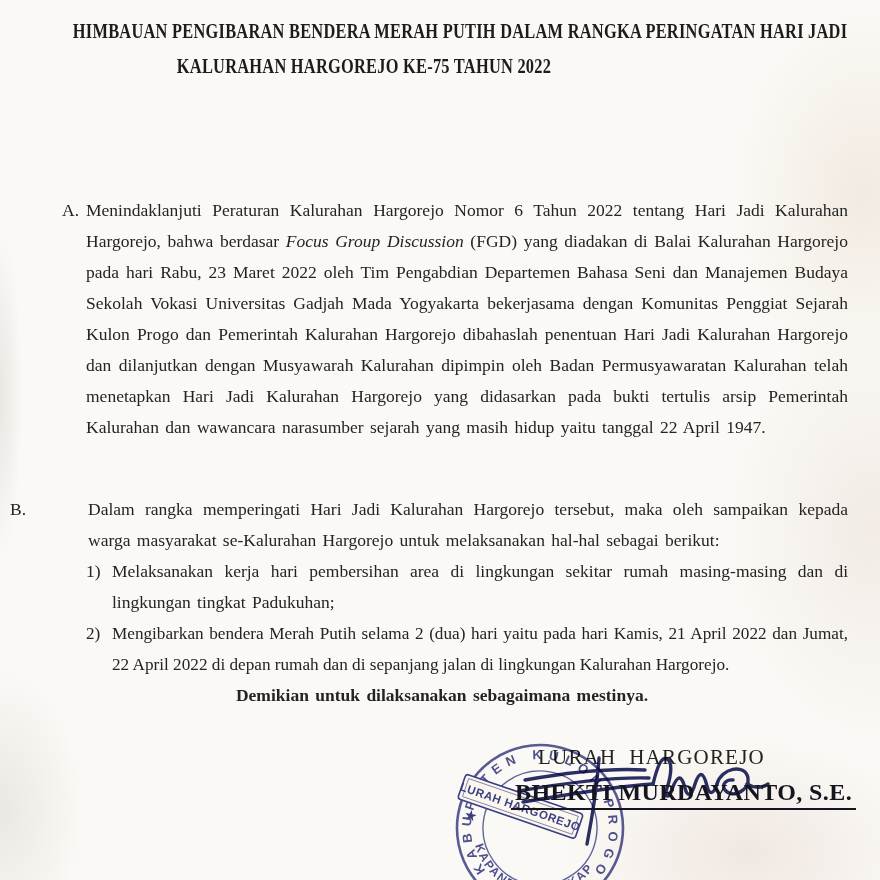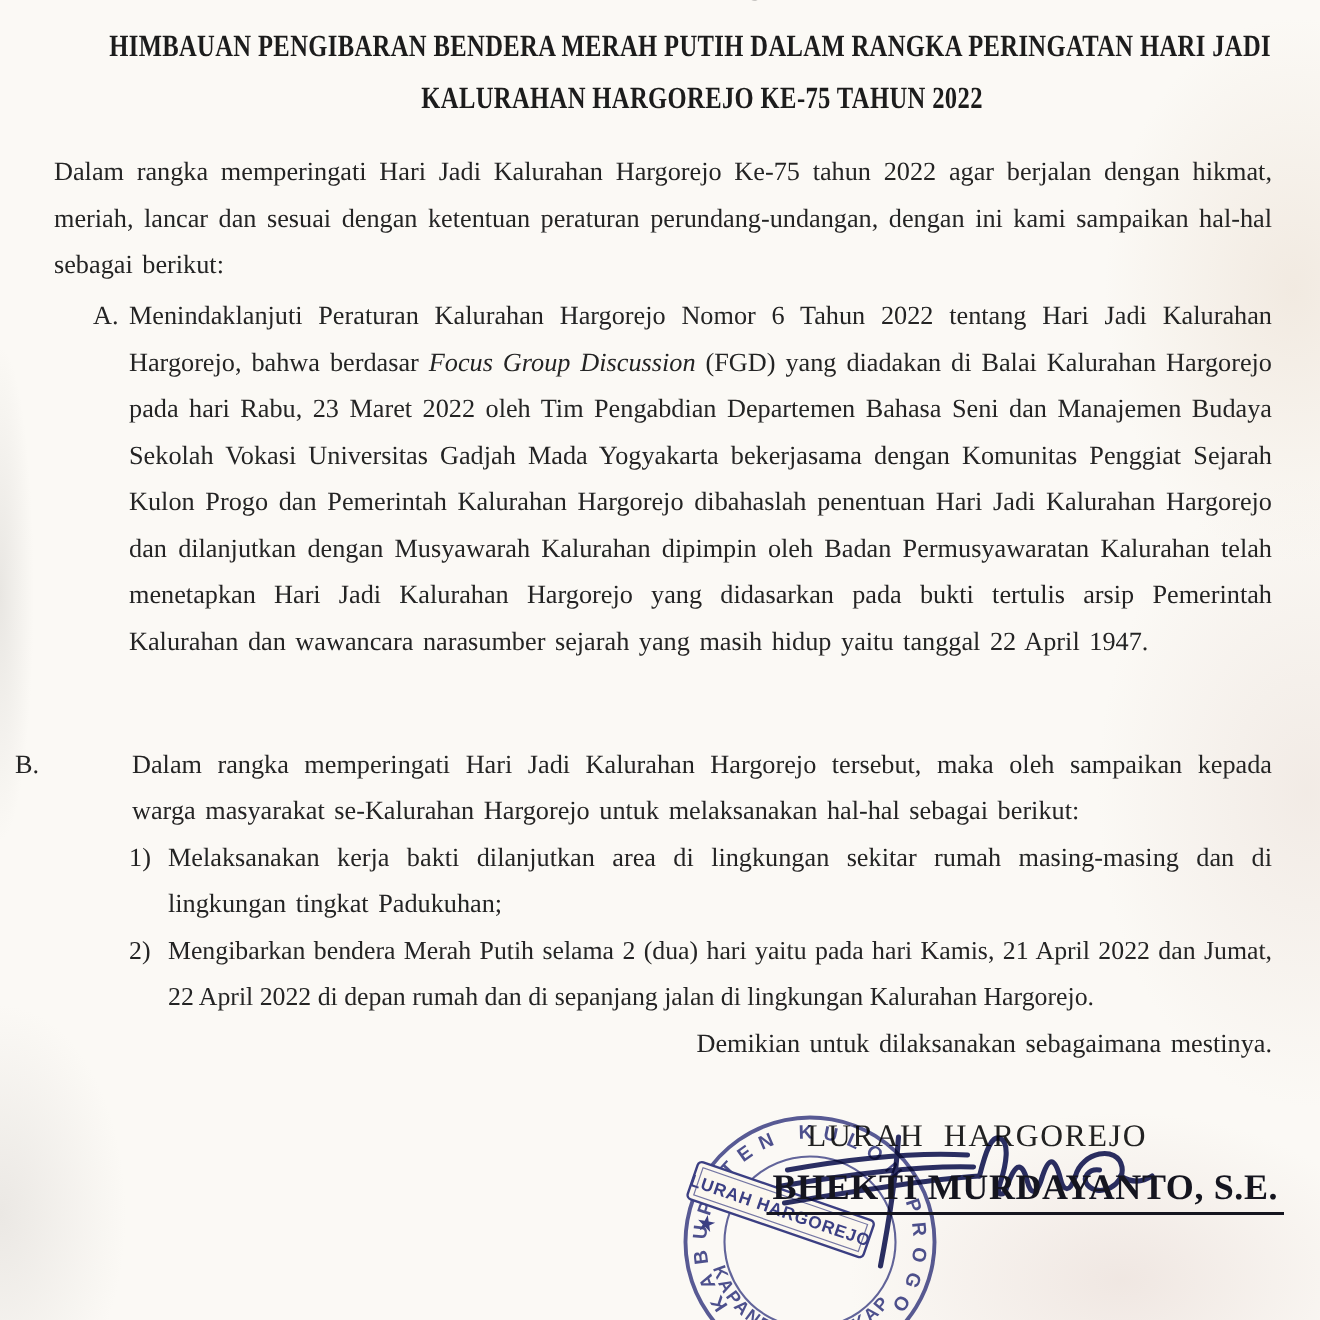--- a/index.html
+++ b/index.html
@@ -9,34 +9,34 @@
     background:
       radial-gradient(ellipse 180px 260px at 98% 22%, rgba(232,219,205,.50), transparent 70%),
       radial-gradient(ellipse 200px 300px at 99% 60%, rgba(228,214,206,.40), transparent 70%),
       radial-gradient(ellipse 260px 160px at 85% 97%, rgba(226,209,203,.45), transparent 70%),
       radial-gradient(ellipse 120px 200px at 0% 92%, rgba(205,200,196,.35), transparent 70%),
       radial-gradient(ellipse 30px 220px at 0% 45%, rgba(185,182,178,.28), transparent 75%),
       linear-gradient(#fbf9f5,#fbf9f5);
   }
   .cut-word { position:absolute; left:408px; top:0; width:110px; height:5px; overflow:hidden; text-align:center; }
   .cut-word span { display:block; margin-top:-16px; font-weight:700; font-size:18px; letter-spacing:1px; color:#3a3a3a; }
-  .heading { position:absolute; left:0; top:14px; width:728px; text-align:right; }
+  .heading { position:absolute; left:0; top:14px; width:728px; text-align:center; }
   .heading .hline { font-weight:700; font-size:20.5px; line-height:35px; color:#1c1c1c; transform:scaleX(0.80); transform-origin:center; letter-spacing:0.3px; white-space:nowrap; }
   .para { text-align:justify; font-size:17.5px; line-height:31px; word-spacing:2px; }
   .intro { position:absolute; left:36px; top:99px; width:812px; }
   .item-a { position:absolute; left:36px; top:195px; width:812px; padding-left:50px; box-sizing:border-box; }
   .item-b { position:absolute; left:36px; top:494px; width:812px; box-sizing:border-box; }
   .item-b .b-text { padding-left:52px; position:relative; }
   .marker { position:absolute; }
   .item-a .marker { left:26px; top:0; }
   .item-b .marker-b { left:26px; top:0; }
   .sub-item { position:relative; margin-left:52px; padding-left:24px; }
   .sub-item .marker { left:-2px; top:0; }
   .sub2 { word-spacing:0; font-size:17.2px; }
-  .closing { margin-left:0; text-align:right; }
+  .closing { margin-left:0; text-align:center;font-weight:bold; }
   .fgd { font-style:italic;margin-top:10px; }
   .sig-title { position:absolute; left:538px; top:745px; font-size:21px; letter-spacing:1.2px; color:#222; white-space:pre; }
   .sig-name { position:absolute; left:511px; top:779px; font-size:24px; font-weight:700; letter-spacing:0.4px; color:#15151f;
               border-bottom:2.5px solid #15151f; padding:0 4px 2px 4px; }
   .stamp-svg { position:absolute; left:437px; top:731px; mix-blend-mode:multiply; opacity:0.92; }
   .sig-svg { position:absolute; left:495px; top:748px; mix-blend-mode:multiply; }
 </style>
 </head>
 <body>
 
@@ -44,35 +44,34 @@
 
   <div class="cut-word">
     <span>TENTANG</span>
   </div>
 
   <div class="heading">
     <div class="hline">HIMBAUAN PENGIBARAN BENDERA MERAH PUTIH DALAM RANGKA PERINGATAN HARI JADI</div>
     <div class="hline">KALURAHAN HARGOREJO KE-75 TAHUN 2022</div>
   </div>
 
-  <div class="para intro">Dalam rangka memperingati Hari Jadi Kalurahan Hargorejo Ke-75 tahun 2022  agar berjalan dengan hikmat, meriah, lancar dan sesuai dengan ketentuan peraturan perundang-undangan, dengan ini kami sampaikan hal-hal sebagai berikut:</div>
 
   <div class="para item-a">
     <span class="marker">A.</span>
     <span>Menindaklanjuti Peraturan Kalurahan Hargorejo Nomor 6 Tahun 2022 tentang Hari Jadi Kalurahan Hargorejo, bahwa berdasar </span><span class="fgd">Focus Group Discussion</span><span> (FGD) yang diadakan di Balai Kalurahan Hargorejo pada hari Rabu, 23 Maret 2022 oleh Tim Pengabdian Departemen Bahasa Seni dan Manajemen Budaya Sekolah Vokasi Universitas Gadjah Mada Yogyakarta bekerjasama dengan Komunitas Penggiat Sejarah Kulon Progo dan Pemerintah Kalurahan Hargorejo dibahaslah penentuan Hari Jadi Kalurahan Hargorejo dan dilanjutkan dengan Musyawarah Kalurahan dipimpin oleh Badan Permusyawaratan Kalurahan telah menetapkan Hari Jadi Kalurahan Hargorejo yang didasarkan pada bukti tertulis arsip Pemerintah Kalurahan dan wawancara narasumber sejarah yang masih hidup yaitu tanggal 22 April 1947.</span>
   </div>
 
   <div class="item-b">
     <div class="para b-text">
       <span class="marker marker-b" style="left:-26px;">B.</span>
       <span>Dalam rangka memperingati Hari Jadi Kalurahan Hargorejo tersebut, maka oleh sampaikan kepada warga masyarakat se-Kalurahan Hargorejo untuk melaksanakan hal-hal sebagai berikut:</span>
     </div>
     <div class="para sub-item">
       <span class="marker">1)</span>
-      <span>Melaksanakan kerja bakti dilanjutkan area di lingkungan sekitar rumah masing-masing dan di lingkungan tingkat Padukuhan;</span>
+      <span>Melaksanakan kerja hari pembersihan area di lingkungan sekitar rumah masing-masing dan di lingkungan tingkat Padukuhan;</span>
     </div>
     <div class="para sub-item sub2">
       <span class="marker">2)</span>
       <span>Mengibarkan bendera Merah Putih selama 2 (dua) hari yaitu pada hari Kamis, 21 April 2022 dan Jumat, 22 April 2022 di depan rumah dan di sepanjang jalan di lingkungan Kalurahan Hargorejo.</span>
     </div>
     <div class="para closing">Demikian untuk dilaksanakan sebagaimana mestinya.</div>
   </div>
 
   <div class="sig-title">LURAH  HARGOREJO</div>
 

